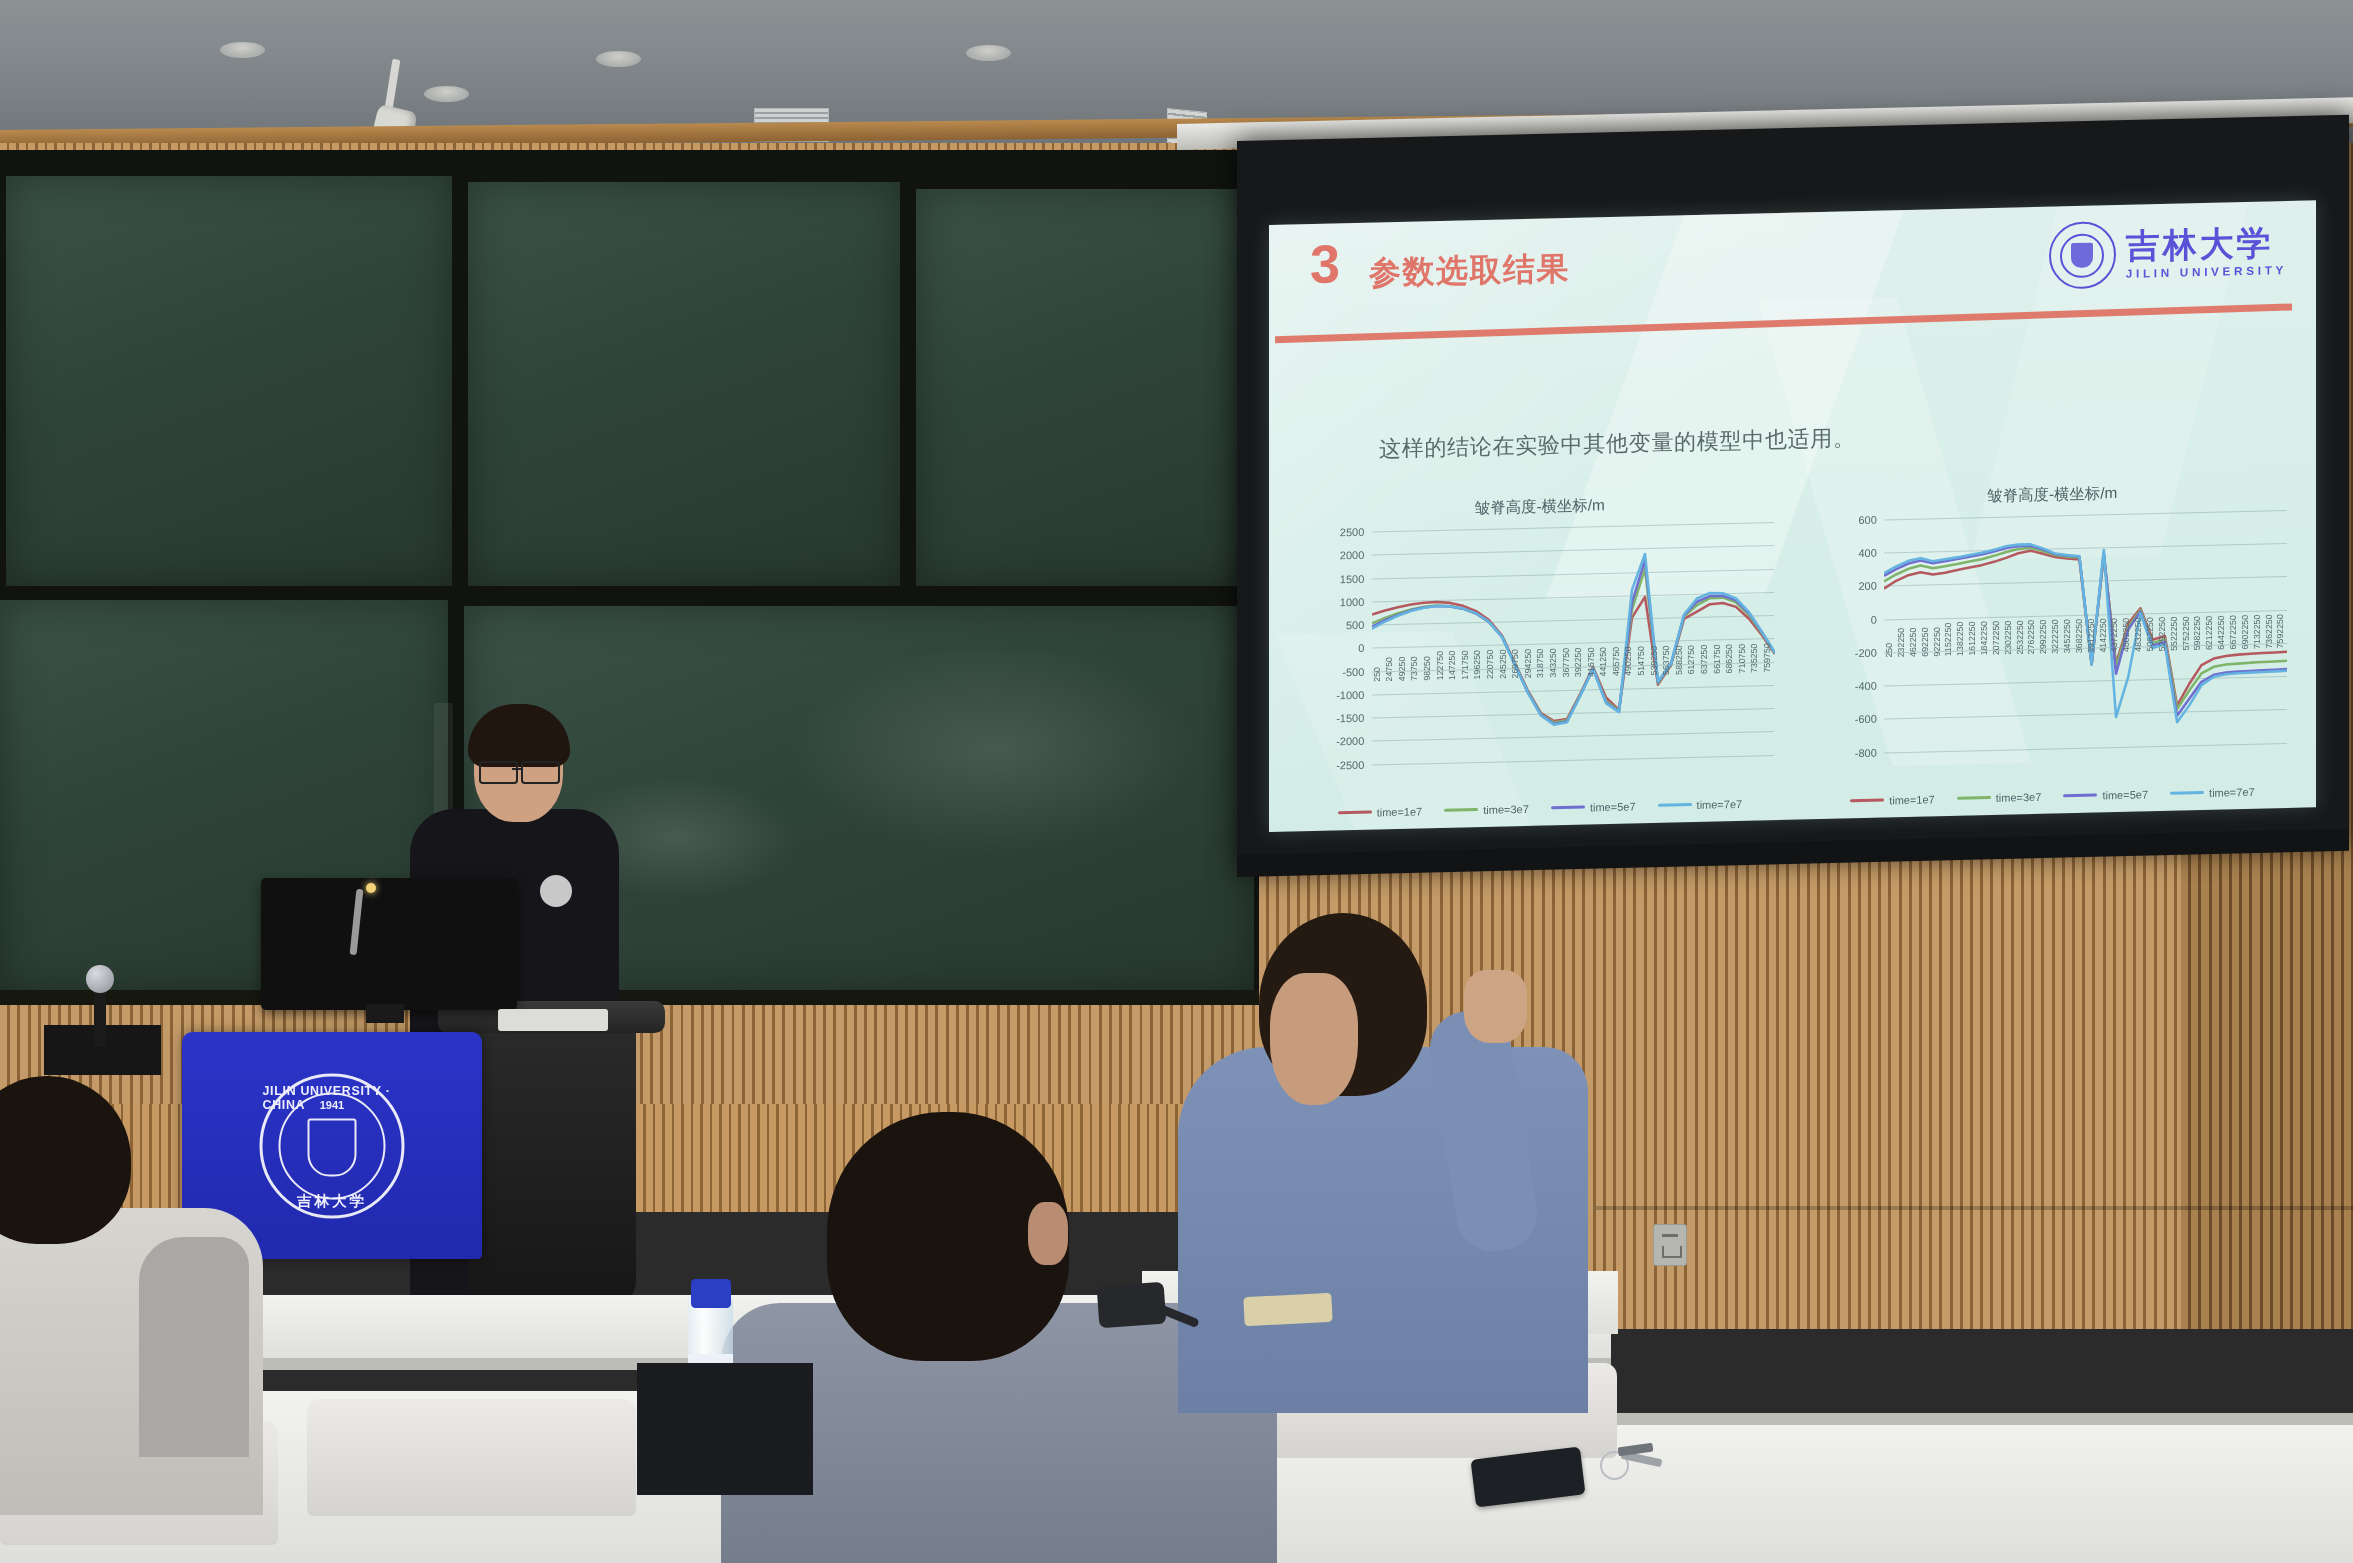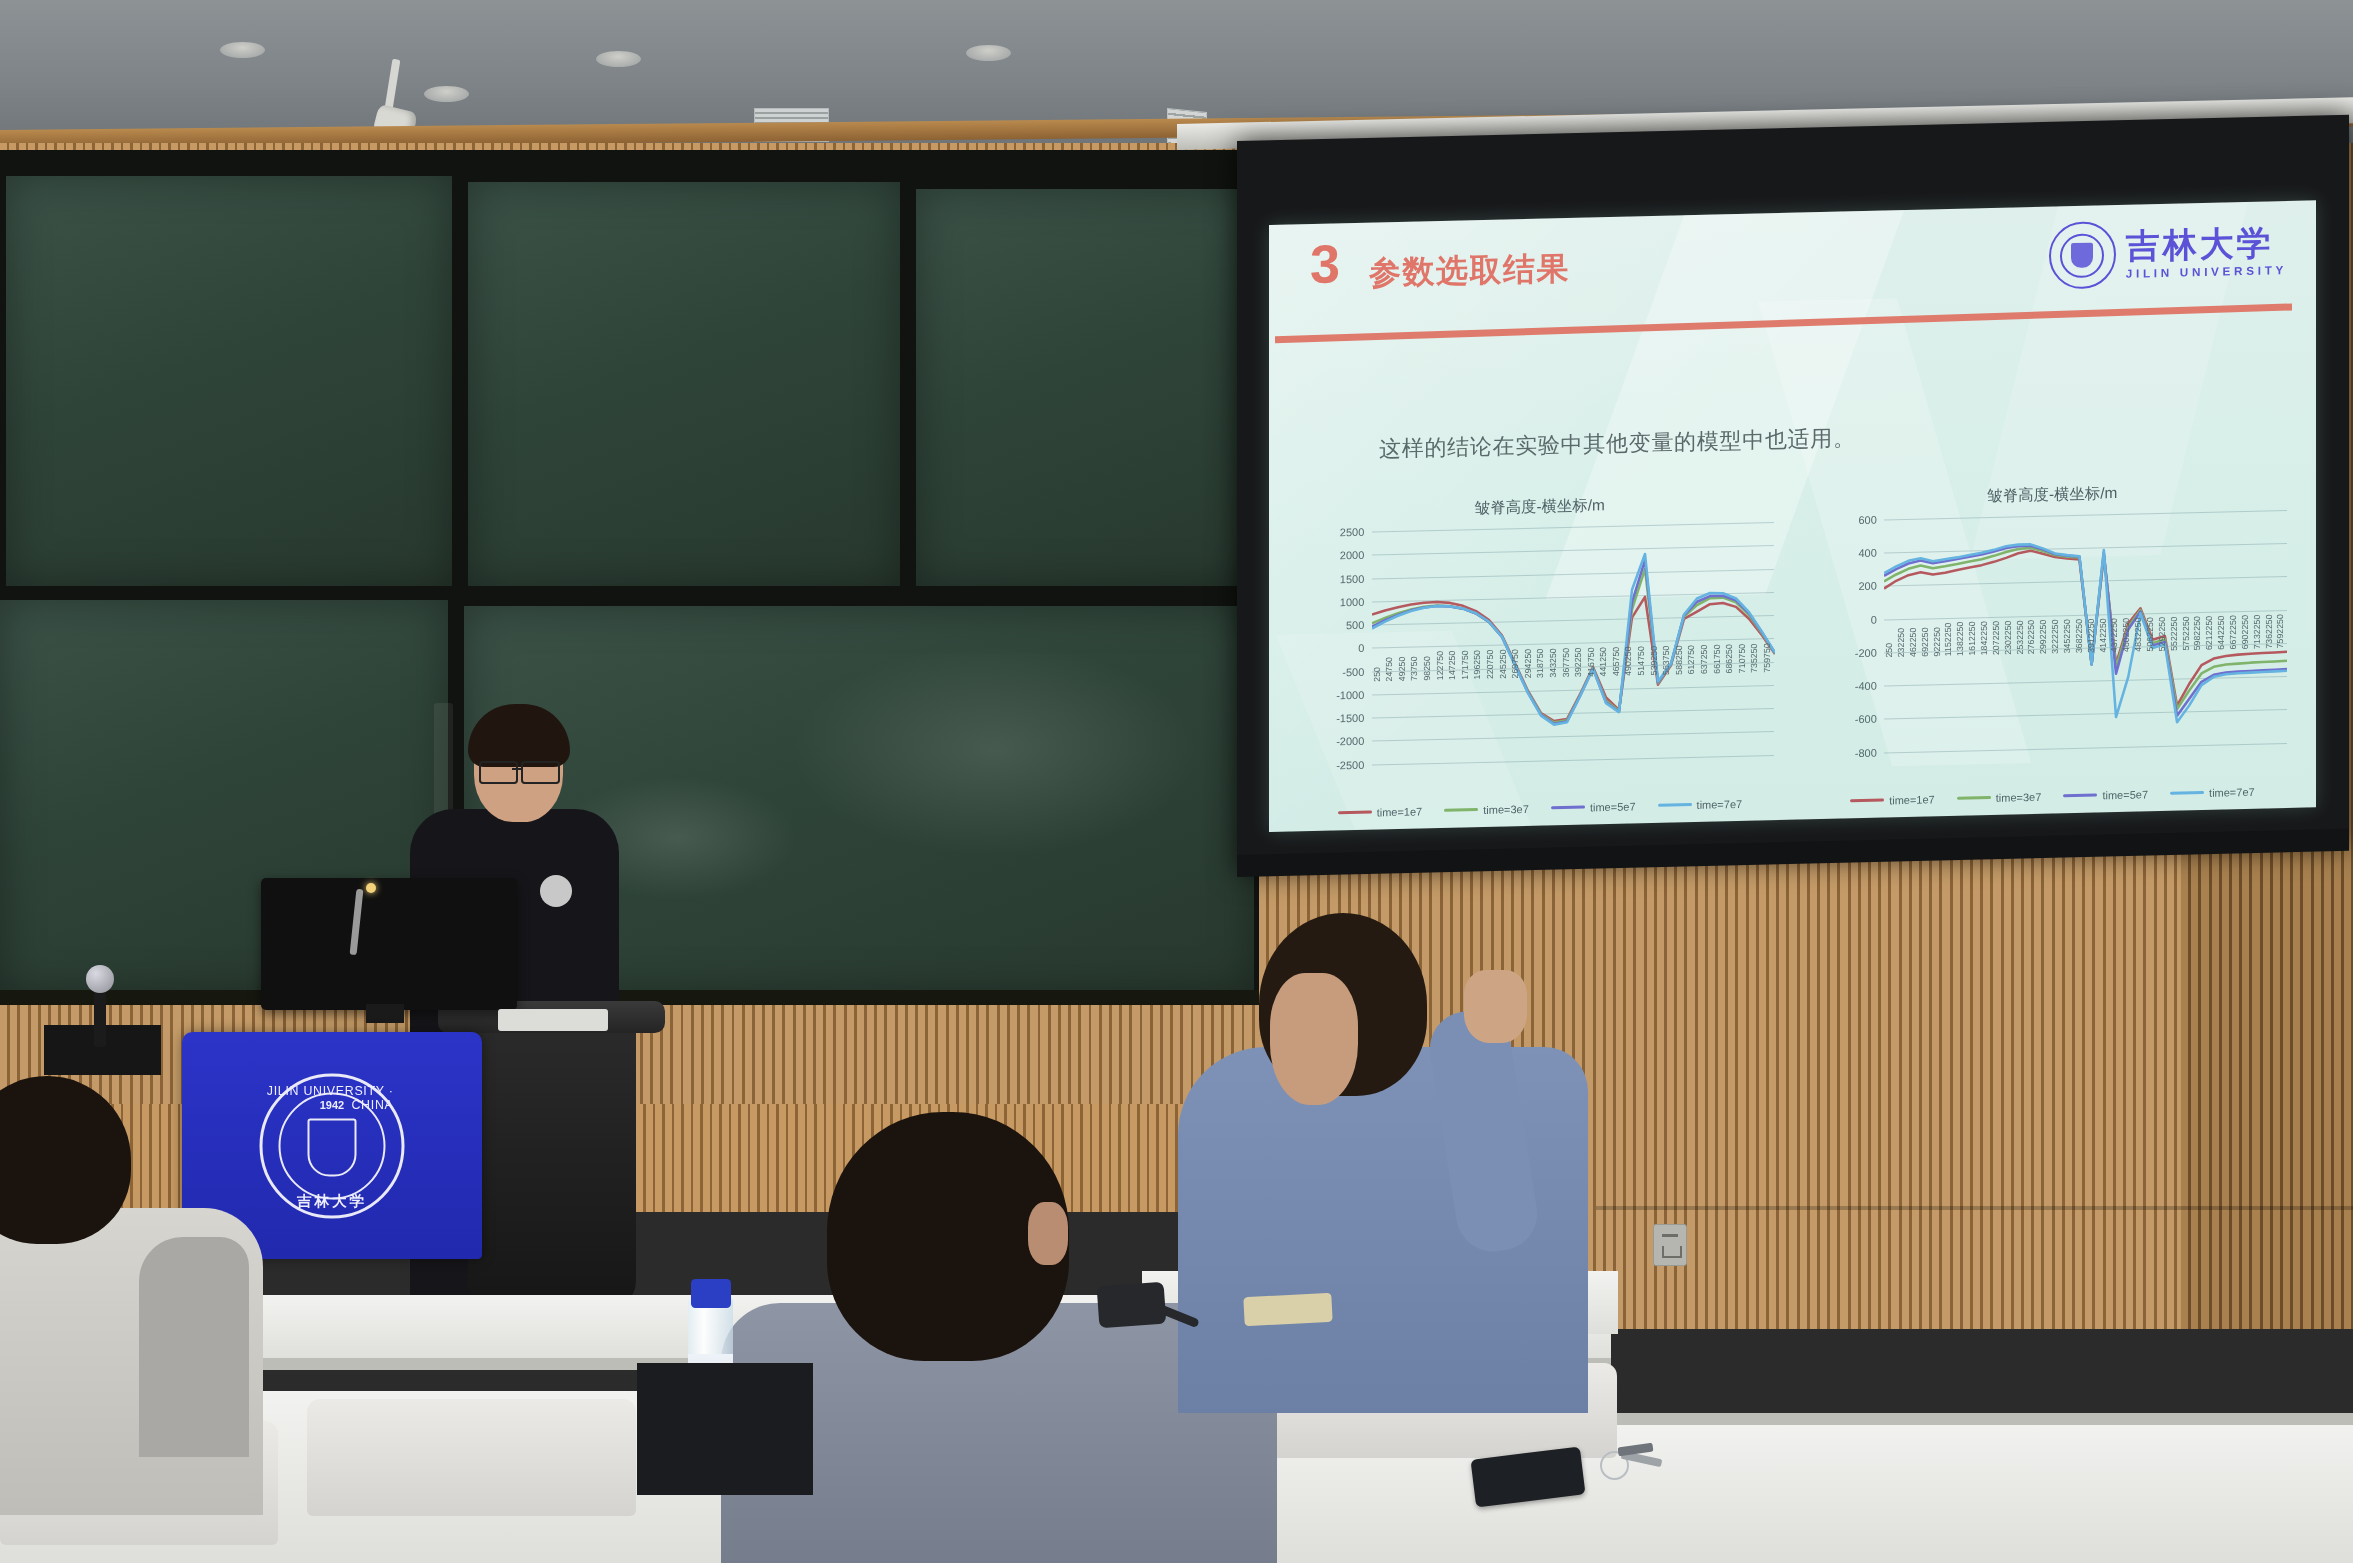--- a/index.html
+++ b/index.html
@@ -111,22 +111,22 @@
   .podium-panel{left:182px;top:1032px;width:300px;height:227px;
     background:linear-gradient(180deg,#2b34c8,#2129ae);border-radius:10.2px 10.2px 4.4px 4.4px;
     box-shadow:0 0 13px rgba(0,0,0,.4);}
   .seal{position:absolute;left:50%;top:50%;transform:translate(-50%,-50%);
     width:139px;height:139px;border-radius:50%;border:3.7px solid #e9e9f7;}
   .seal .ring2{position:absolute;left:16px;top:16px;right:16px;bottom:16px;border-radius:50%;
     border:2.9px solid #e9e9f7;}
   .seal .shield{position:absolute;left:45px;top:42px;width:45px;height:54px;
     border:2.9px solid #e9e9f7;border-radius:2.9px 2.9px 22px 22px;}
   .seal .yr{position:absolute;left:0;right:0;top:22px;text-align:center;font-size:11px;color:#eef;font-weight:700;}
-  .seal .arc-top{position:absolute;left:0;right:8px;top:7.3px;text-align:right;font-size:12.4px;
-    font-weight:400;color:#eef;letter-spacing:0.7px;}
+  .seal .arc-top{position:absolute;left:0;right:8px;top:7.3px;text-align:left;font-size:12.4px;
+    font-weight:700;color:#eef;letter-spacing:0.7px;}
   .seal .arc-bot{position:absolute;left:0;right:0;bottom:4.4px;text-align:center;font-size:14.6px;
     font-weight:700;color:#eef;letter-spacing:2.9px;}
 
   .monitor{left:261px;top:878px;width:256px;height:132px;background:#101010;border-radius:5.1px;
     box-shadow:0 4.4px 11.7px rgba(0,0,0,.5);}
   .monitor-stand{left:366px;top:1004px;width:38px;height:19px;background:#1a1a1a;}
   .mic{left:94px;top:981px;width:11.7px;height:66px;background:#1b1b1b;border-radius:2.9px;}
   .mic-head{left:86px;top:965px;width:28px;height:28px;border-radius:50%;
     background:radial-gradient(circle at 35% 30%,#d9d9e2,#8e8e97);}
   .mic-base{left:44px;top:1025px;width:117px;height:50px;background:#161616;}
@@ -417,21 +417,21 @@
   <div class="abs monitor-stand"></div>
   <div class="abs goose"></div>
   <div class="abs goose-tip"></div>
   <div class="abs" style="left:498px;top:1009px;width:110px;height:22px;background:#dcdcd8;border-radius:2.9px;"></div>
 
   <div class="abs podium-panel">
     <div class="seal">
       <div class="ring2"></div>
       <div class="arc-top">JILIN UNIVERSITY · CHINA</div>
       <div class="shield"></div>
-      <div class="yr">1942</div>
+      <div class="yr">1941</div>
       <div class="arc-bot">吉林大学</div>
     </div>
   </div>
 
   <div class="abs mic-base"></div>
   <div class="abs mic"></div>
   <div class="abs mic-head"></div>
 
   <div class="abs deskrow" style="left:242px;top:1295px;width:1369px;height:67px;"></div>
   <div class="abs desk-edge" style="left:242px;top:1358px;width:1369px;height:11.7px;"></div>

